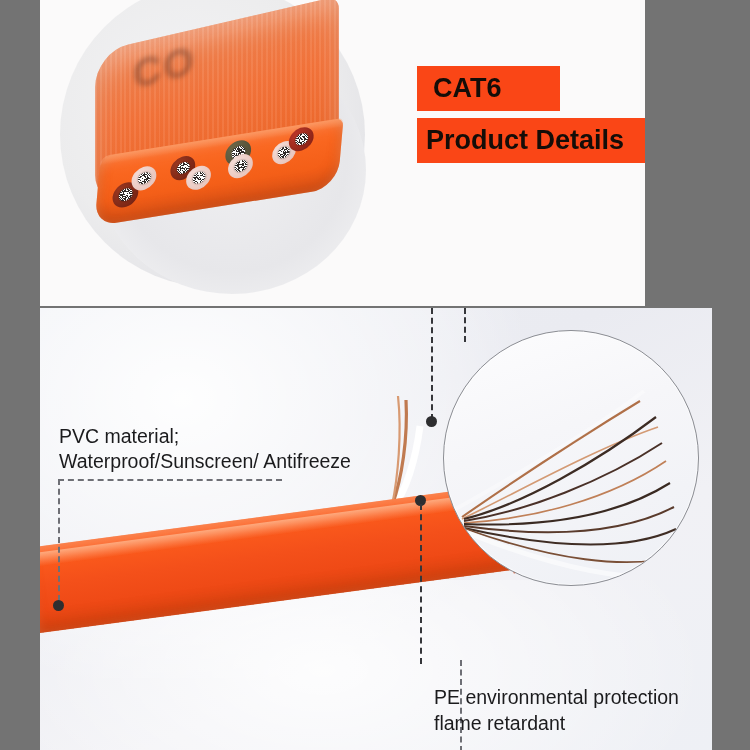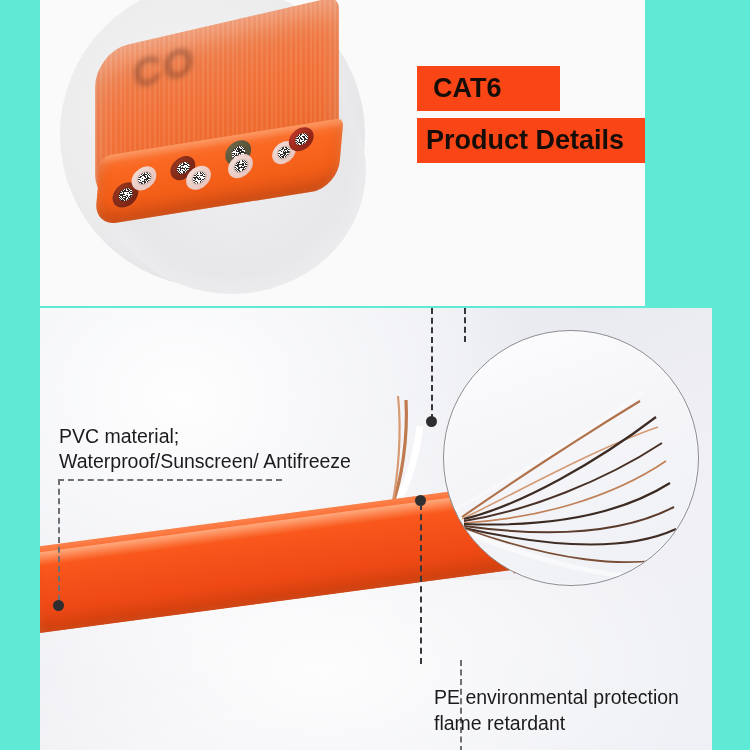--- a/index.html
+++ b/index.html
@@ -3,21 +3,21 @@
 <meta charset="utf-8">
 <title>CAT6 Product Details</title>
 <style>
   html,body{margin:0;padding:0;}
   body{
     width:750px;height:750px;
     background:#ffffff;
     font-family:"Liberation Sans", sans-serif;
     overflow:hidden;
   }
-  .page{position:relative;width:750px;height:750px;background:#5eead4;}
+  .page{position:relative;width:750px;height:750px;background:#737373;}
 
   
   .panel-top{
     position:absolute;left:40px;top:0px;width:605px;height:306px;
     background:#fbfafa;overflow:hidden;
   }
   
   .photo-vignette{
     position:absolute;left:20px;top:-18px;width:305px;height:305px;
     border-radius:50%;

